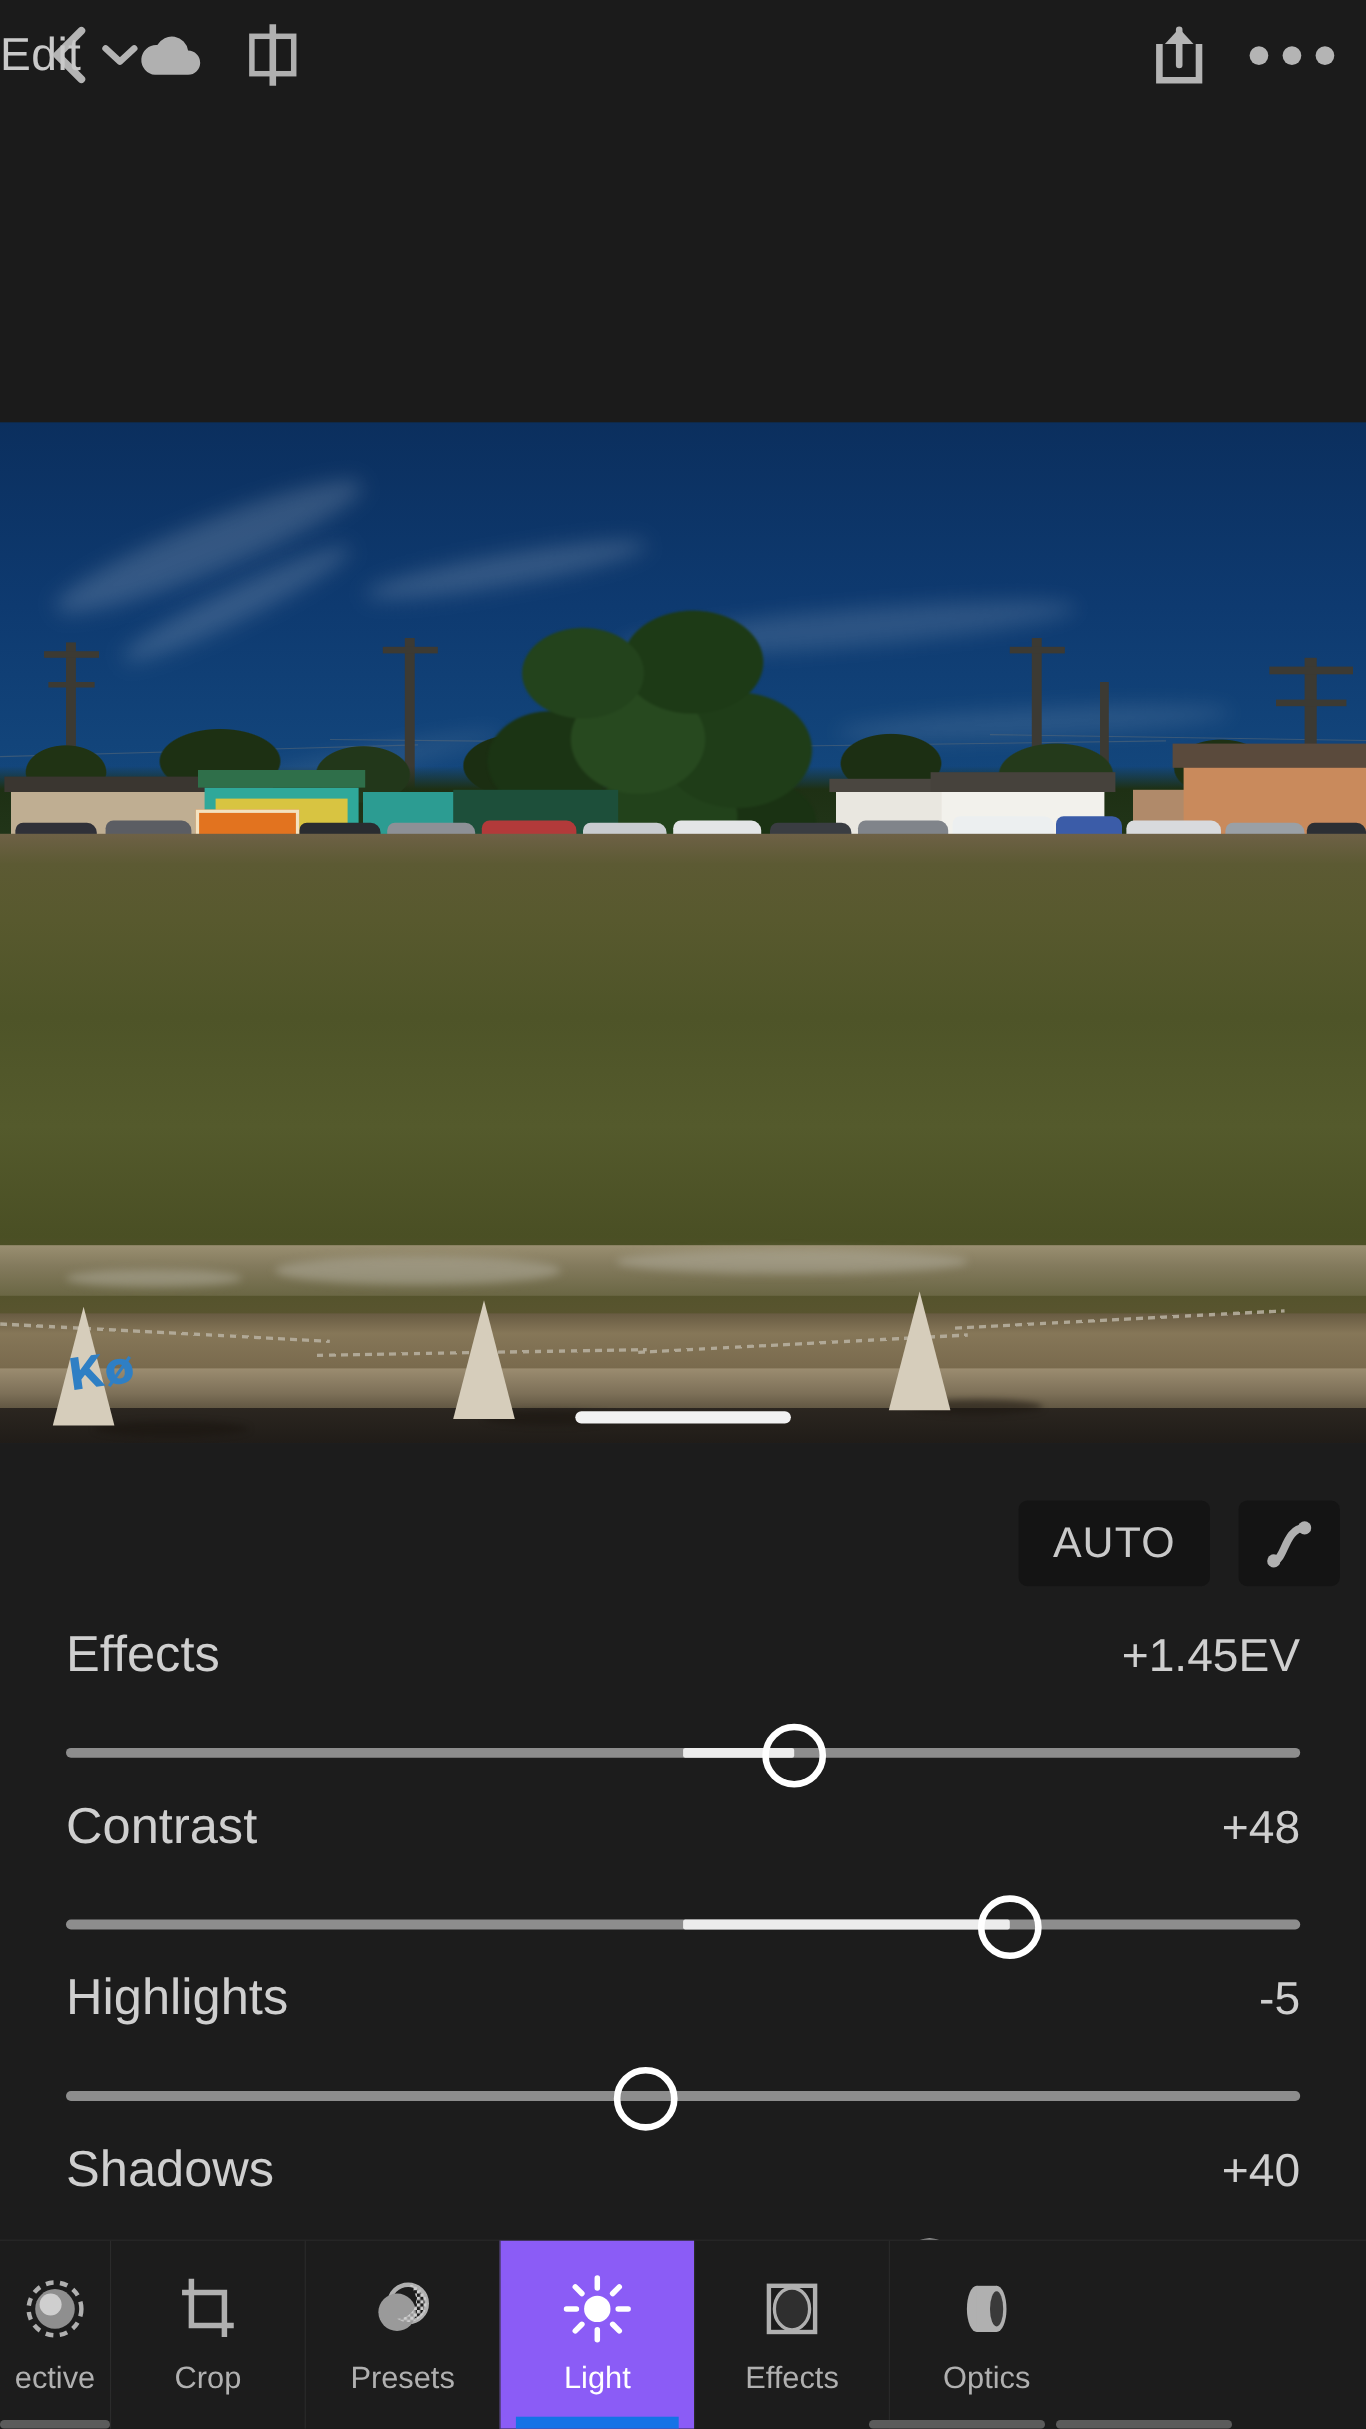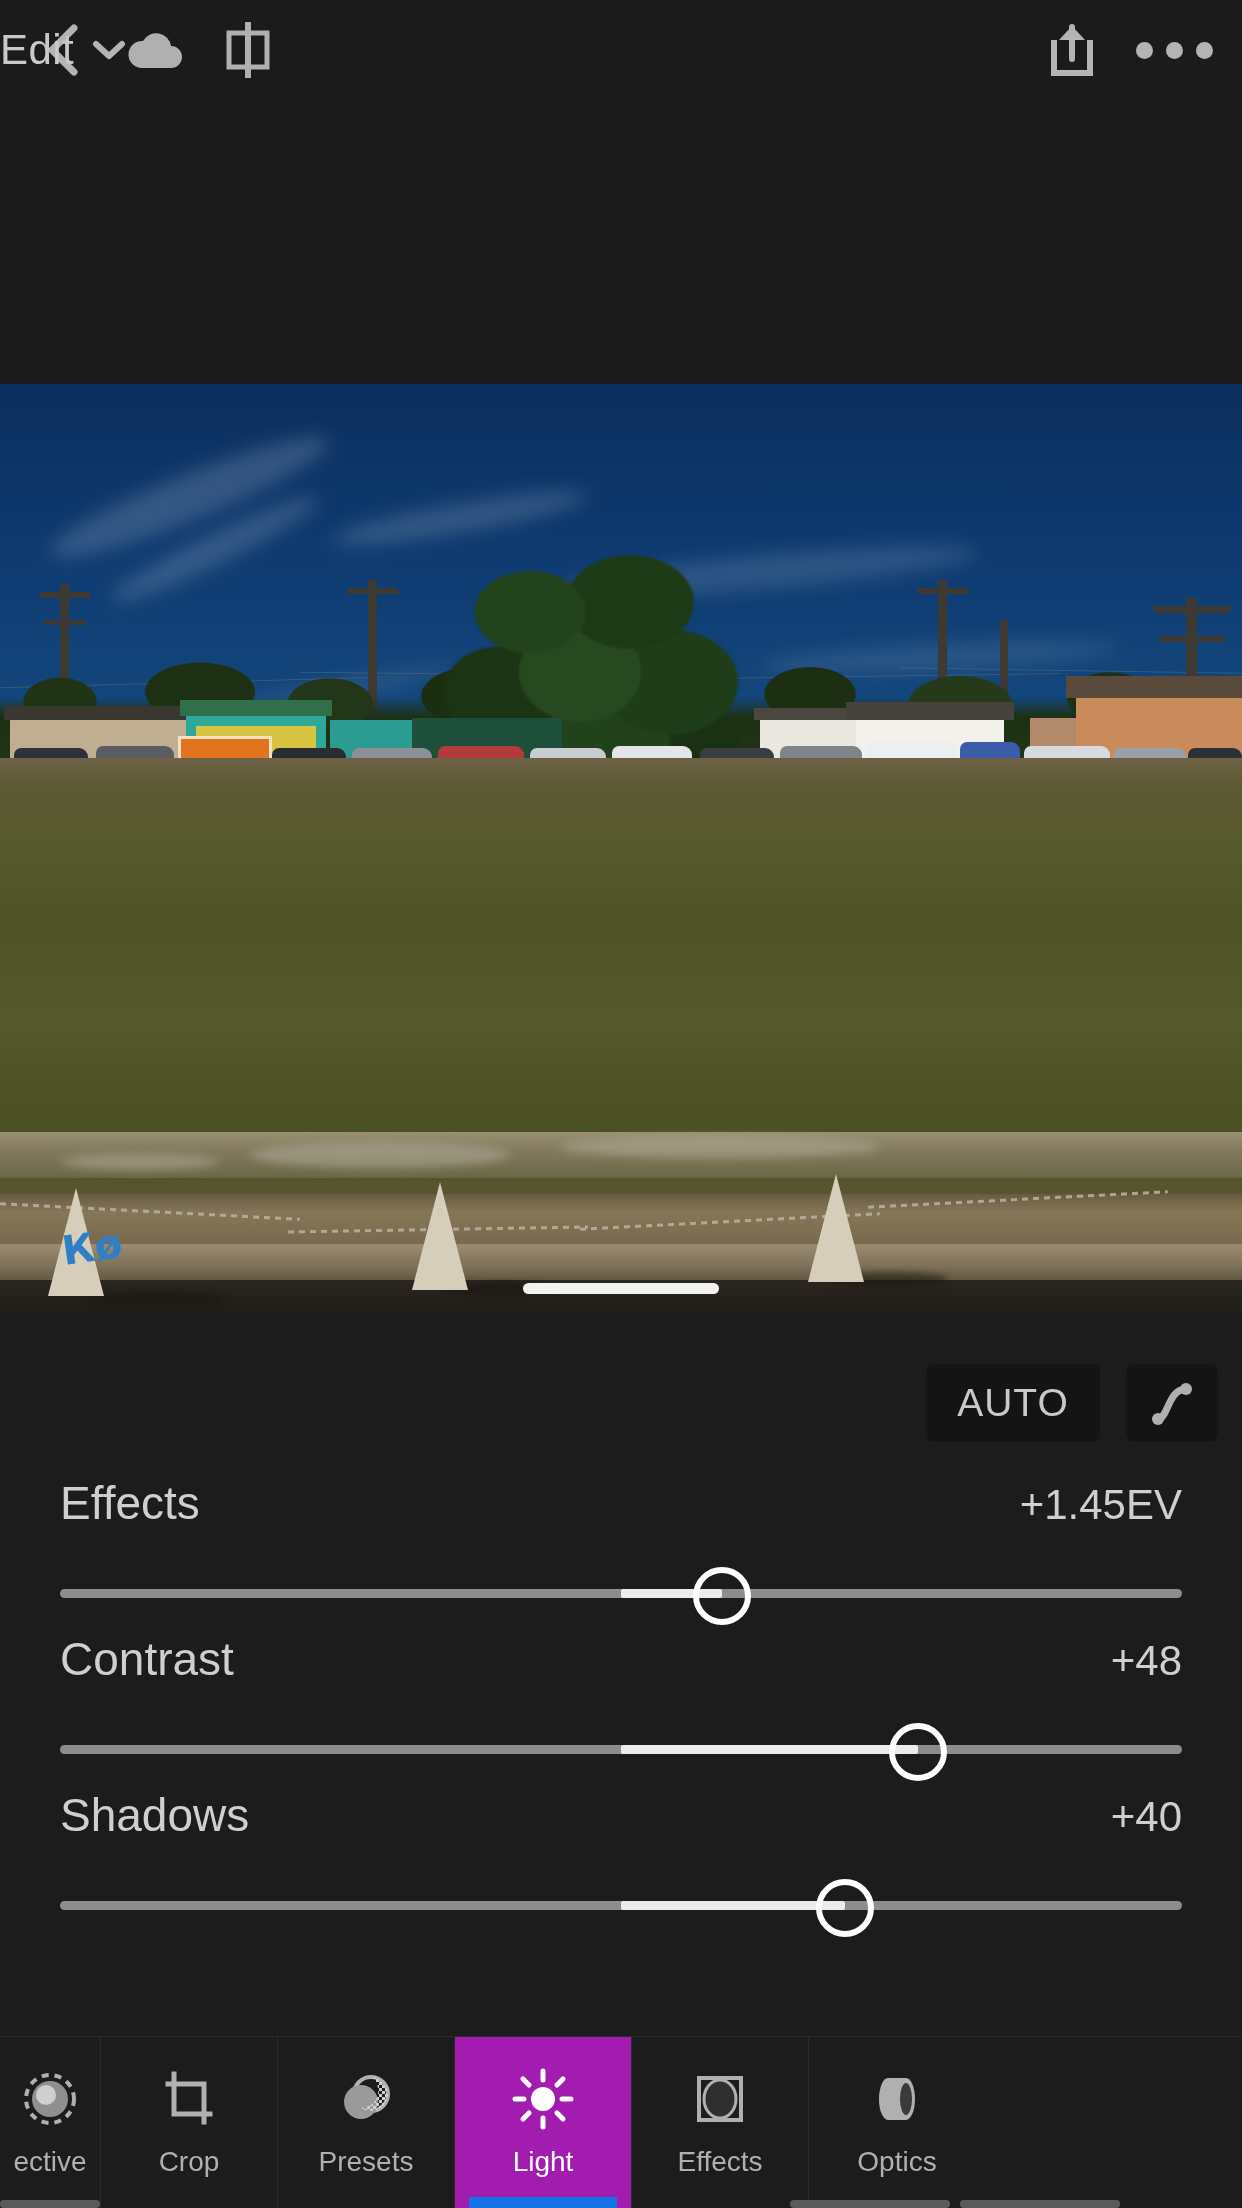--- a/index.html
+++ b/index.html
@@ -205,21 +205,21 @@
   }
   .tool {
     position:relative; flex:0 0 auto; width:177px;
     display:flex; flex-direction:column; align-items:center; justify-content:center;
     gap:16px; cursor:pointer;
     border-left:1px solid #2b2b2b;
   }
   .tool:first-child { border-left:none; }
   .tool .ticon { height:62px; display:flex; align-items:center; justify-content:center; }
   .tool .tlabel { color:#b0b0b0; font-size:28px; }
-  .tool.active { background:#a21caf; }
+  .tool.active { background:#8b5cf6; }
   .tool.active .tlabel { color:#ffffff; }
   .tool-underline {
     position:absolute; bottom:0; left:14px; right:14px; height:11px; background:#1473e6;
   }
   .scrollhint {
     position:absolute; bottom:0; height:8px; background:#5b5b5b; border-radius:4px;
   }
   .tool.partial-left { width:100px; justify-content:center; }
   .tool.partial-right { width:80px; }
   .tool.partial-left .tlabel, .tool.partial-right .tlabel { white-space:nowrap; }
@@ -406,20 +406,31 @@
             <span class="slider-value">+48</span>
           </div>
           <div class="track-wrap">
             <div class="track"></div>
             <div class="track-fill" style="left:50%; width:26.5%;"></div>
             <div class="knob" style="left:76.5%;"></div>
           </div>
         </div>
         <div class="slider-row">
           <div class="slider-head">
+            <span class="slider-label">Highlights</span>
+            <span class="slider-value">-5</span>
+          </div>
+          <div class="track-wrap">
+            <div class="track"></div>
+            <div class="track-fill" style="left:47%; width:0%;"></div>
+            <div class="knob" style="left:47%;"></div>
+          </div>
+        </div>
+        <div class="slider-row">
+          <div class="slider-head">
             <span class="slider-label">Shadows</span>
             <span class="slider-value">+40</span>
           </div>
           <div class="track-wrap">
             <div class="track"></div>
             <div class="track-fill" style="left:50%; width:20%;"></div>
             <div class="knob" style="left:70%;"></div>
           </div>
         </div>
       </div>

